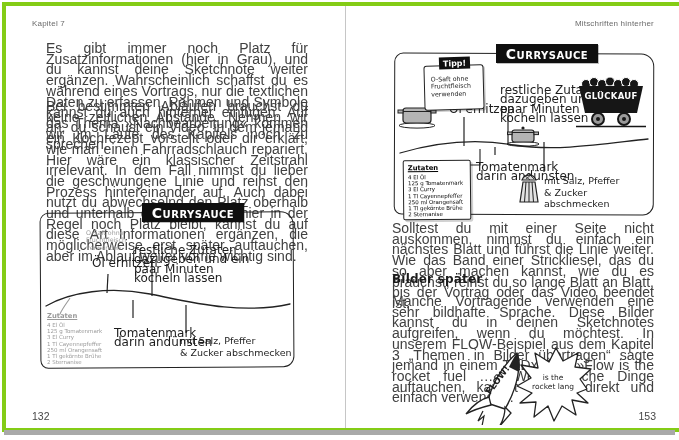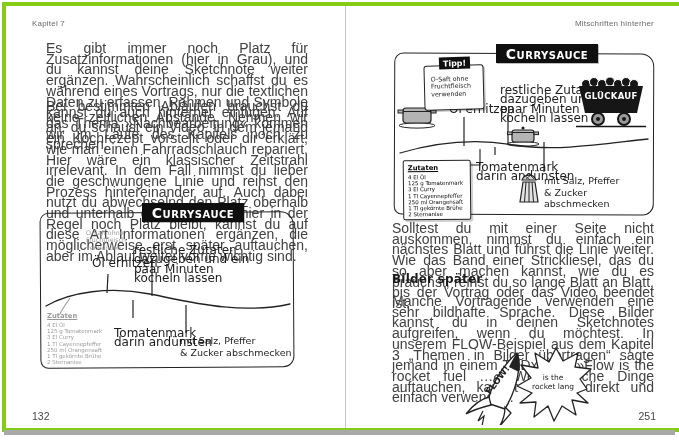--- a/index.html
+++ b/index.html
@@ -222,18 +222,18 @@
         <path d="M64,8 C68,18 67,24 66,27 L56,22 C59,16 61,12 64,8 Z" fill="#222"></path>
         <path d="M36,52 C28,54 20,60 13,69 C22,64 30,62 38,60 Z" fill="#fff" stroke="#222" stroke-width="1.3"></path>
         <path d="M52,62 C52,70 50,76 46,82 L58,68 Z" fill="#fff" stroke="#222" stroke-width="1.3"></path>
         <polyline points="30,66 25,76 31,71 29,81" fill="none" stroke="#222" stroke-width="1.2"></polyline>
       </svg>
       <div class="flow-label">FLOW!</div>
       <div class="bubble-label">is the
 rocket lang</div>
     </div>
 
-    <div class="pagenum num-right">251</div>
+    <div class="pagenum num-right">153</div>
 
     <div class="divider"></div>
   </div>
   <div class="bottom-bar"></div>
 </div>
 
 </body></html>

